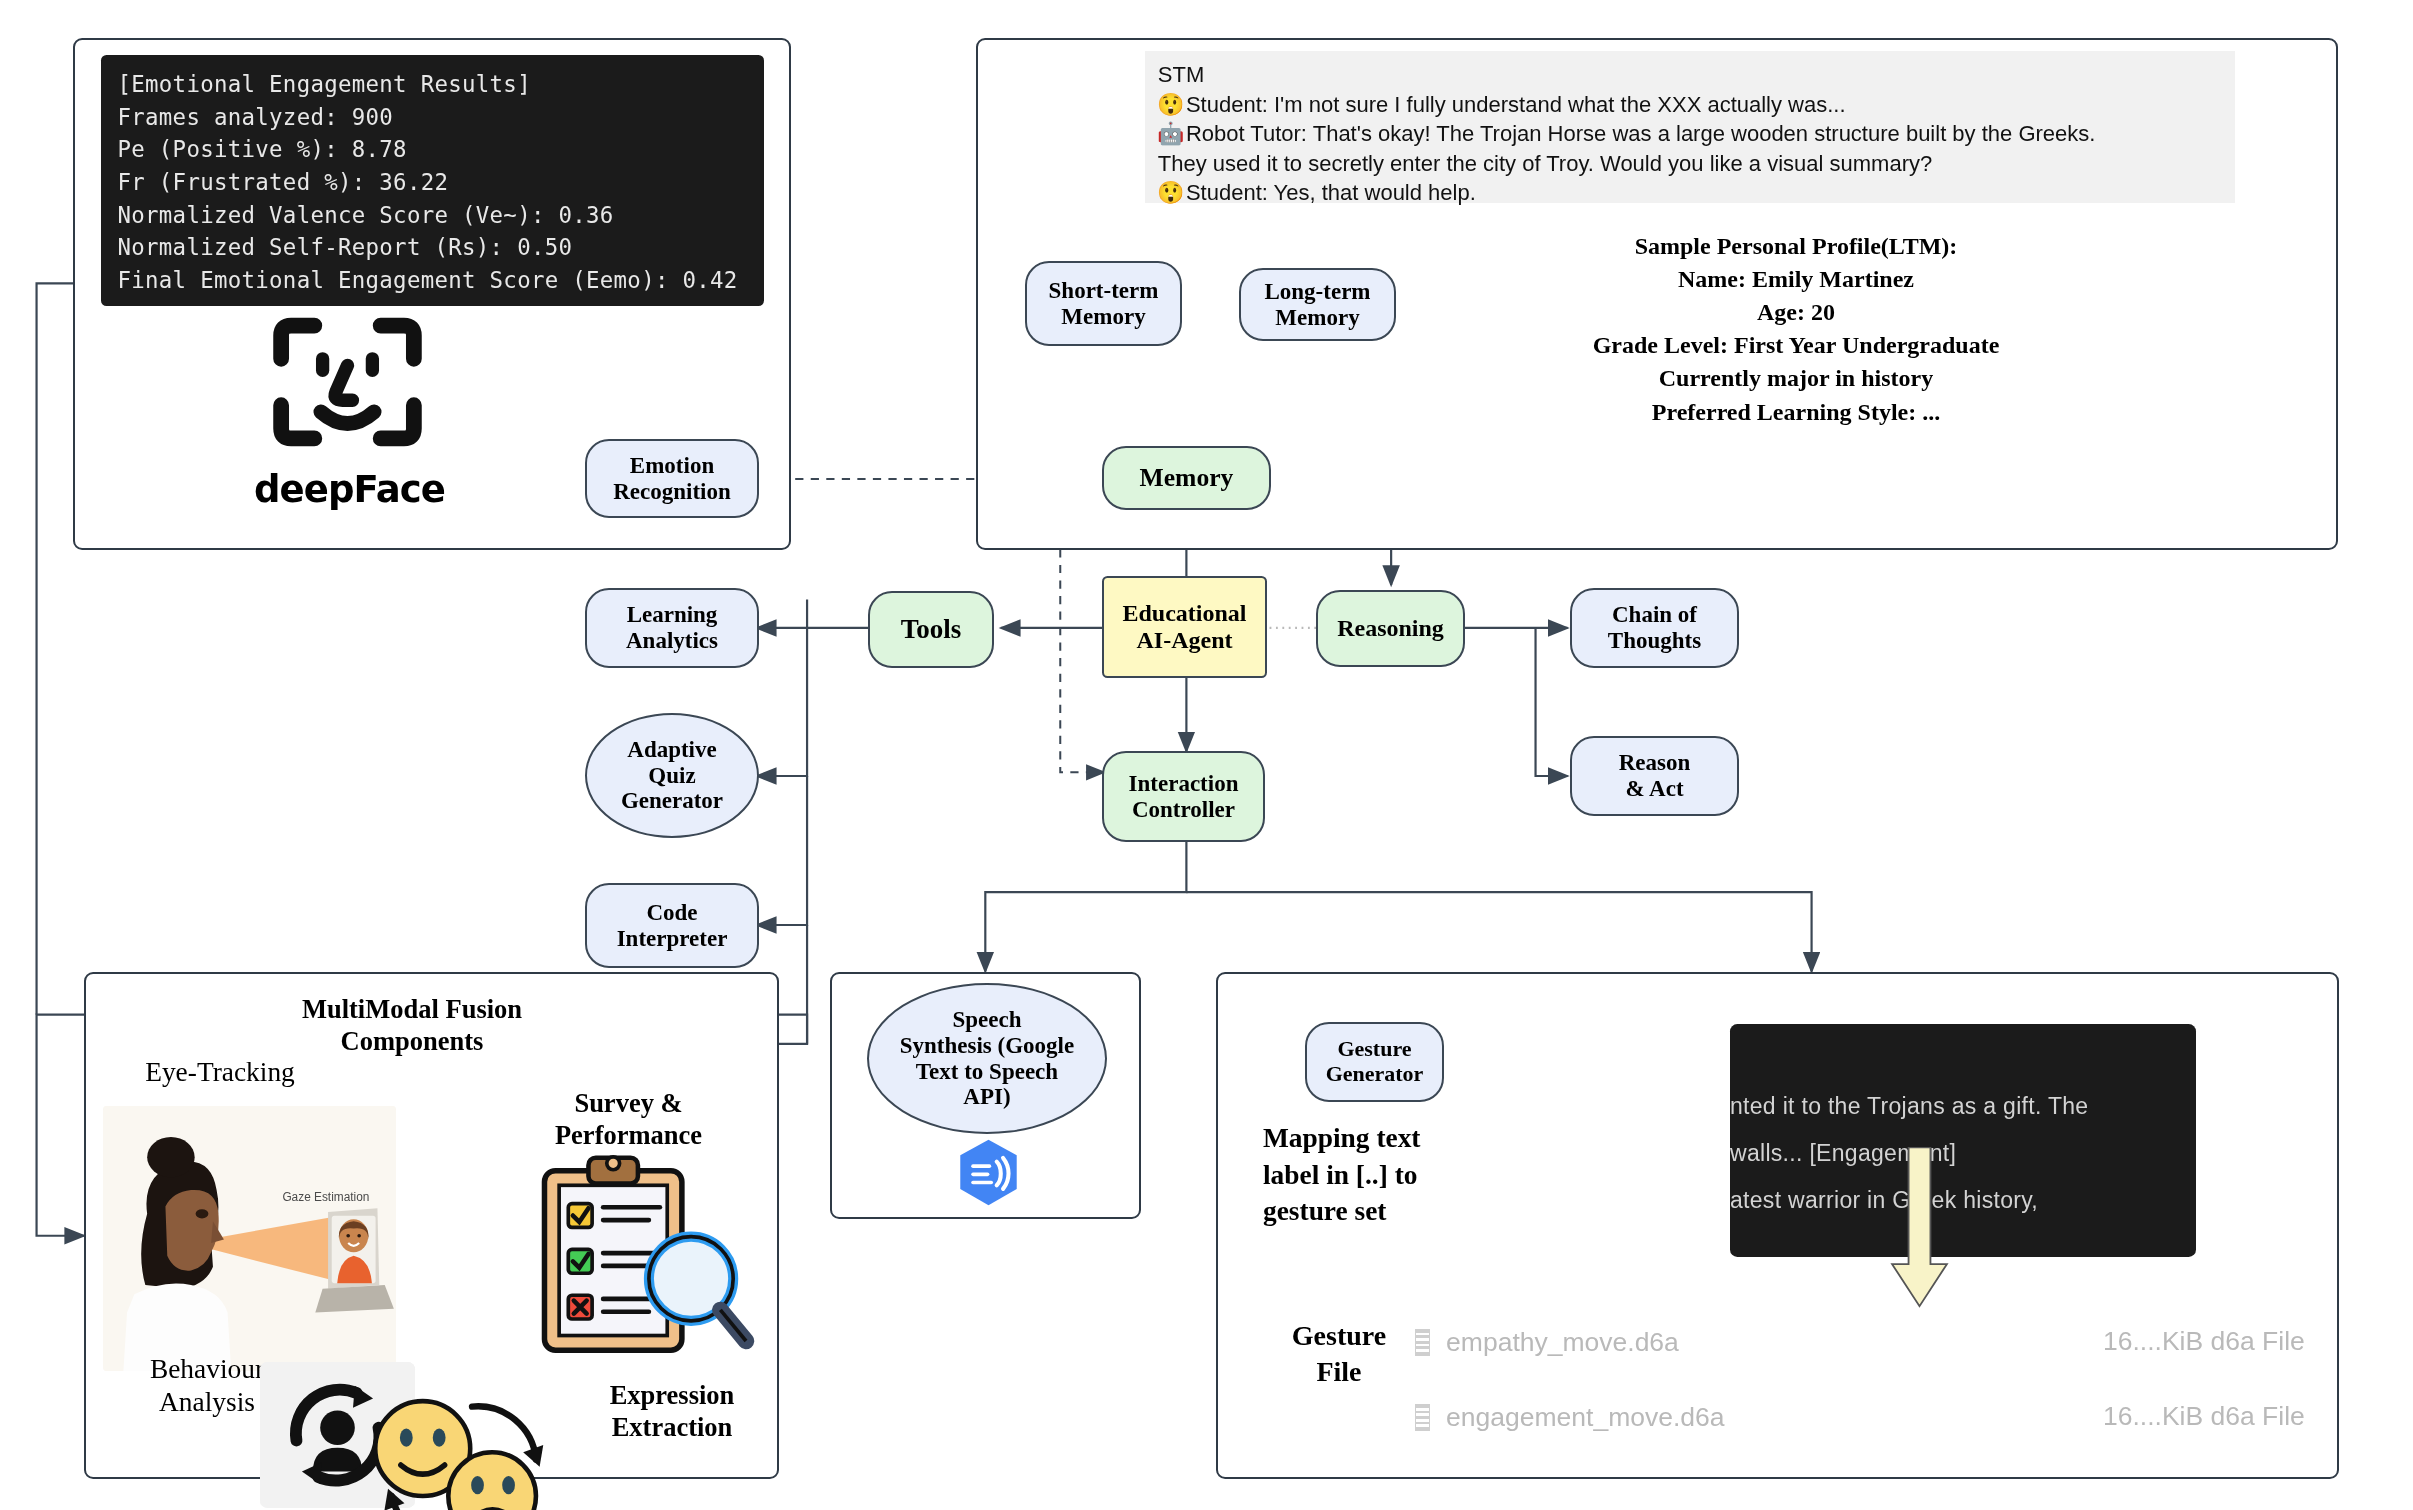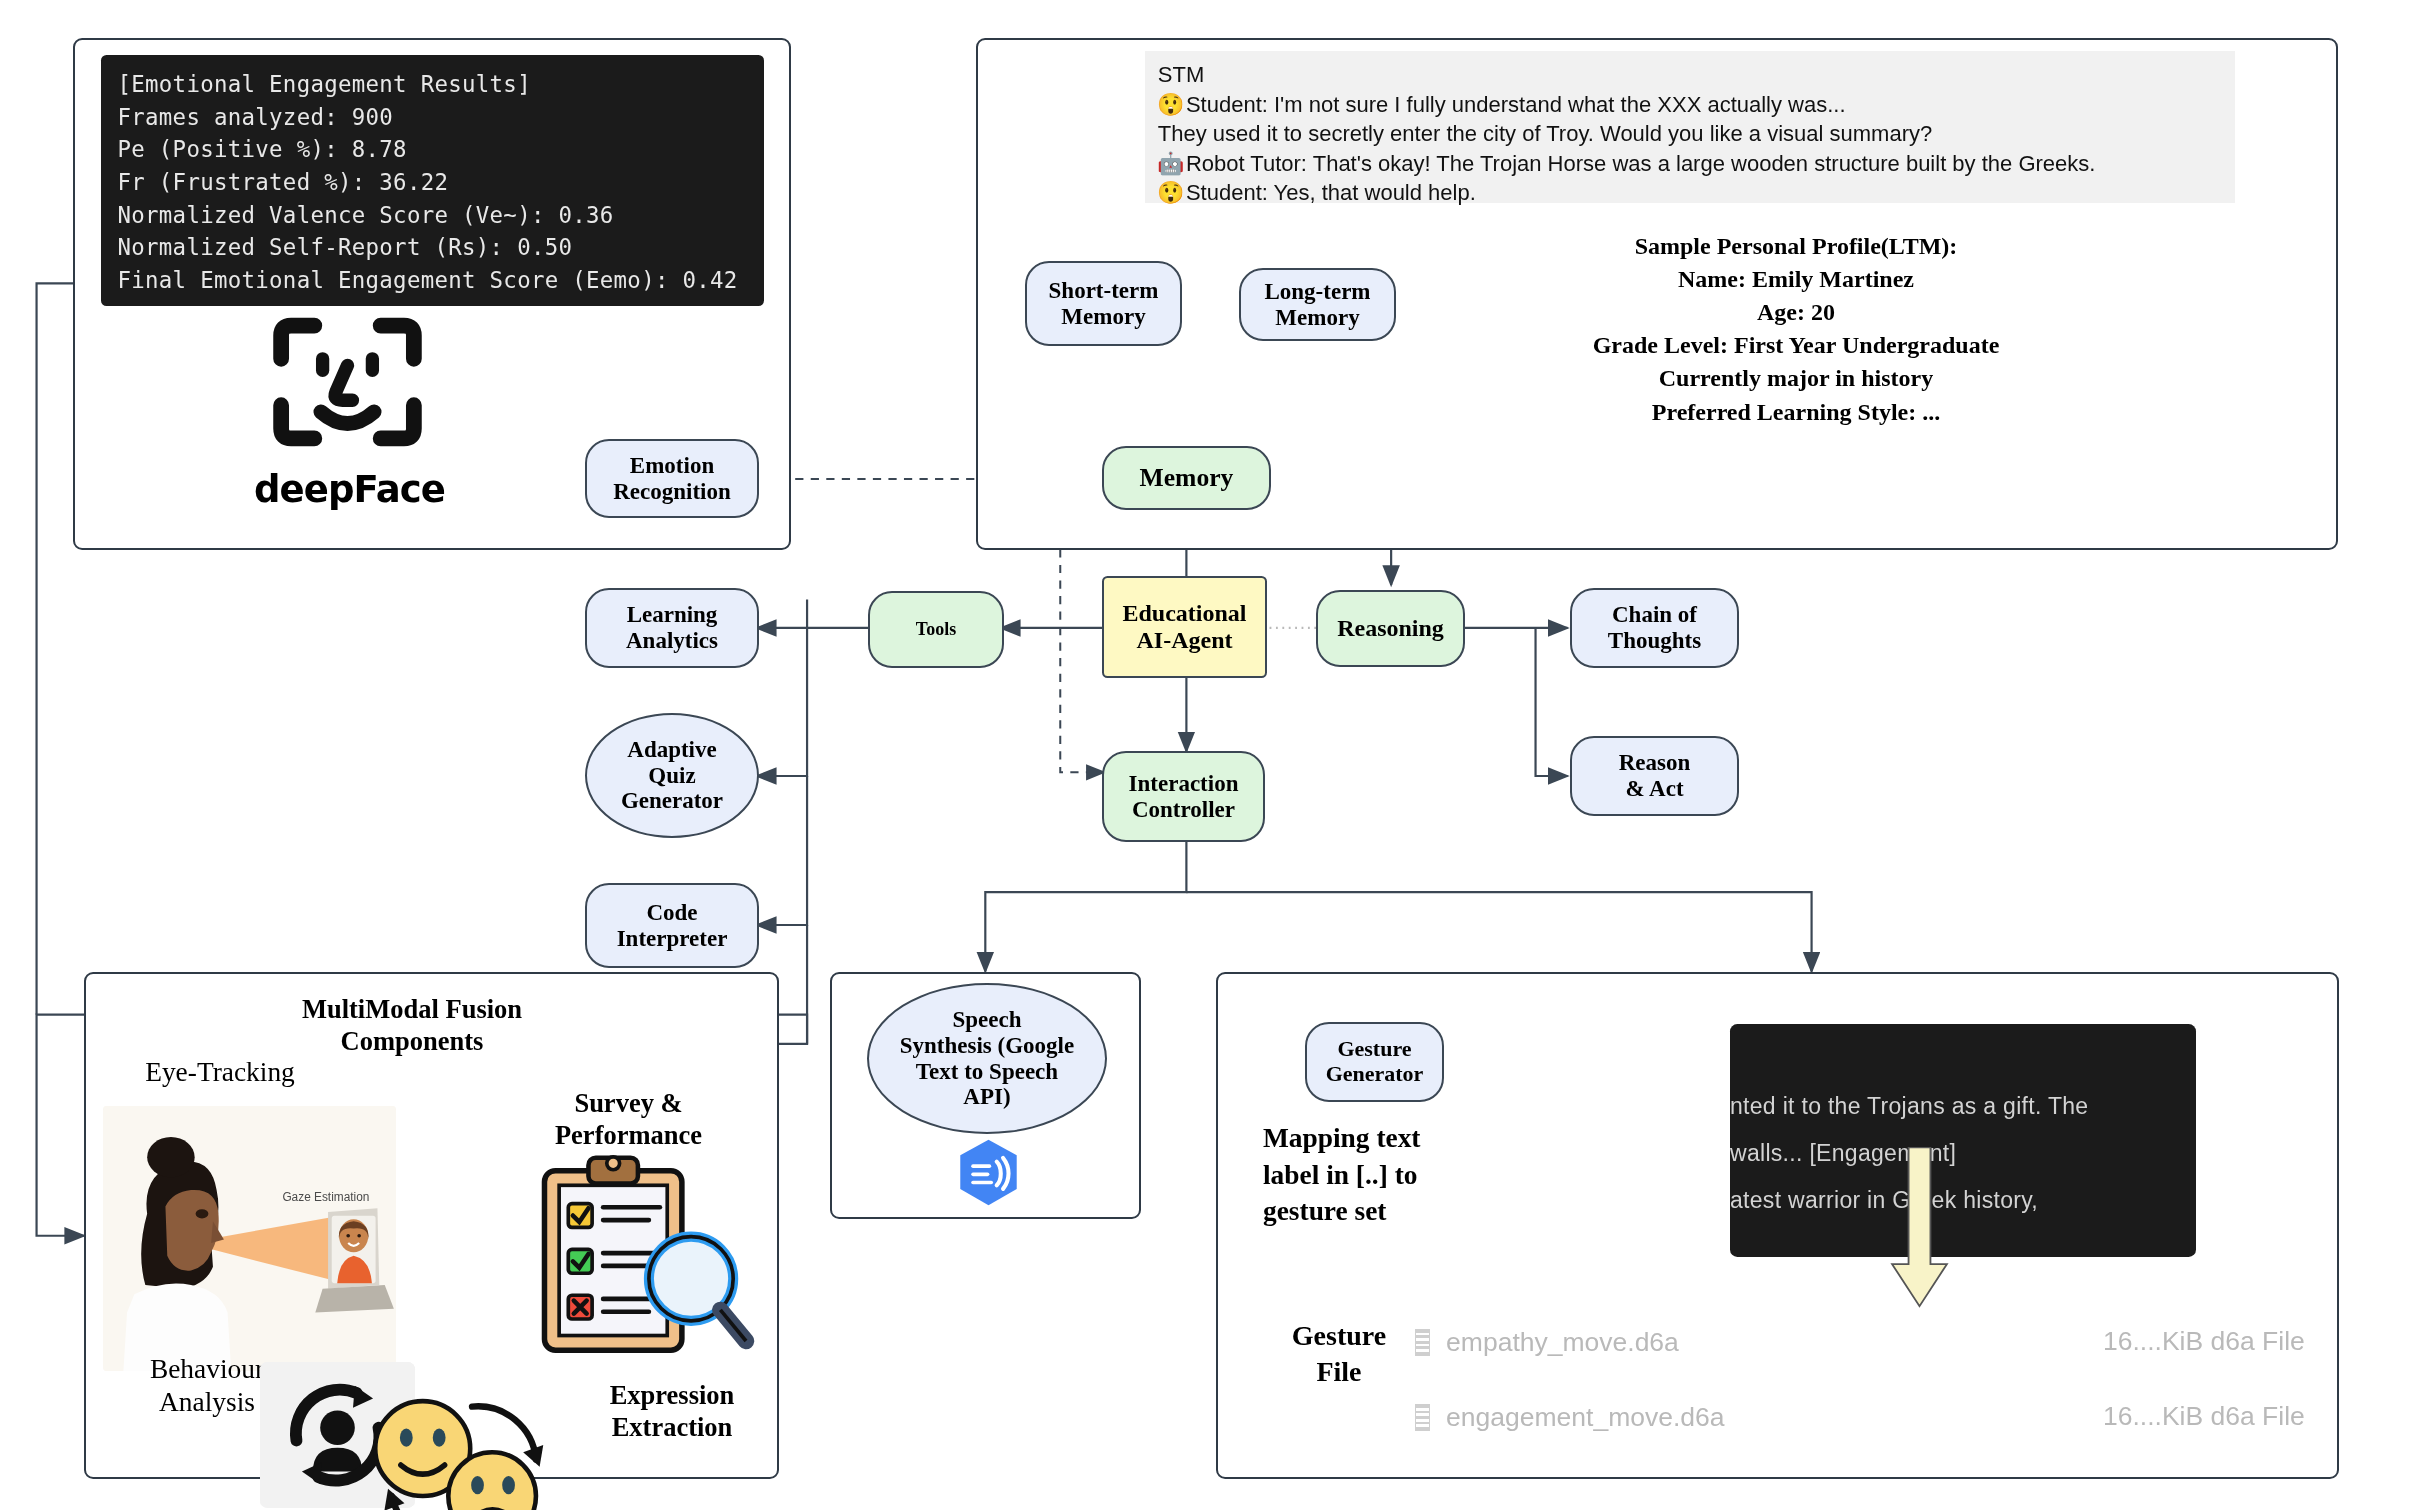--- a/index.html
+++ b/index.html
@@ -138,25 +138,25 @@
 
   <div class="panel" style="left:976px;top:38px;width:1362px;height:512px;"></div>
 
   <div class="stmbox" style="left:1145px;top:51px;width:1090px;height:152px;padding:9.1px 12.8px;font-size:22px;line-height:1.34;">
     <div class="r">STM</div>
     <div class="r">
       <span class="emo">😲</span>
       <span>Student: I'm not sure I fully understand what the XXX actually was...</span>
     </div>
     <div class="r">
-      <span>They used it to secretly enter the city of Troy. Would you like a visual summary?</span>
+      <span class="emo">🤖</span>
+      <span>Robot Tutor: That's okay! The Trojan Horse was a large wooden structure built by the Greeks.</span>
     </div>
     <div class="r">
-      <span class="emo">🤖</span>
-      <span>Robot Tutor: That's okay! The Trojan Horse was a large wooden structure built by the Greeks.</span>
+      <span>They used it to secretly enter the city of Troy. Would you like a visual summary?</span>
     </div>
     <div class="r">
       <span class="emo">😲</span>
       <span>Student: Yes, that would help.</span>
     </div>
   </div>
 
   <div class="ltm" style="left:1499px;top:230px;width:594px;font-size:24px;">
     <div>Sample Personal Profile(LTM):</div>
     <div>Name: Emily Martinez</div>
@@ -170,21 +170,21 @@
 Memory</div>
 
   <div class="node blue rrect" style="left:1239px;top:261px;width:157px;height:73px;font-size:23px;white-space:pre-line;margin-top:7px;">Long-term
 Memory</div>
 
   <div class="node green rrect" style="left:1102px;top:446px;width:169px;height:64px;font-size:25.6px;">Memory</div>
 
   <div class="node pink rect" style="left:1102px;top:576px;width:165px;height:102px;font-size:24px;white-space:pre-line;">Educational
 AI-Agent</div>
 
-  <div class="node green rrect" style="left:868px;top:591px;width:136px;height:77px;font-size:18px;">Tools</div>
+  <div class="node green rrect" style="left:868px;top:591px;width:126px;height:77px;font-size:27px;">Tools</div>
 
   <div class="node green rrect" style="left:1316px;top:590px;width:149px;height:77px;font-size:24px;">Reasoning</div>
 
   <div class="node green rrect" style="left:1102px;top:751px;width:163px;height:91px;font-size:23px;white-space:pre-line;">Interaction
 Controller</div>
 
   <div class="node blue rrect" style="left:585px;top:439px;width:174px;height:79px;font-size:23px;white-space:pre-line;">Emotion
 Recognition</div>
 
   <div class="node blue rrect" style="left:585px;top:588px;width:174px;height:80px;font-size:23px;white-space:pre-line;">Learning

